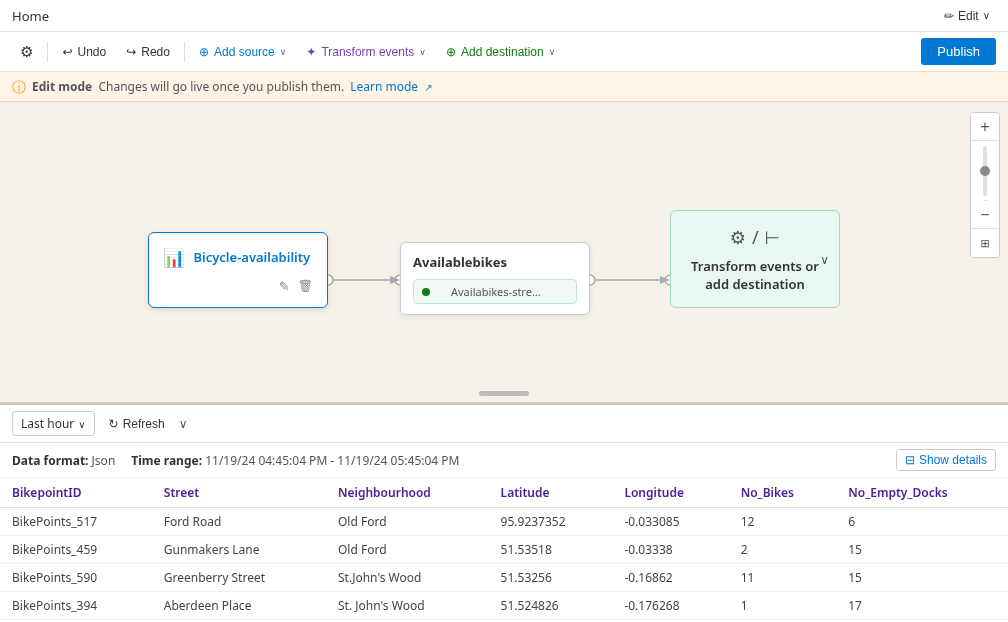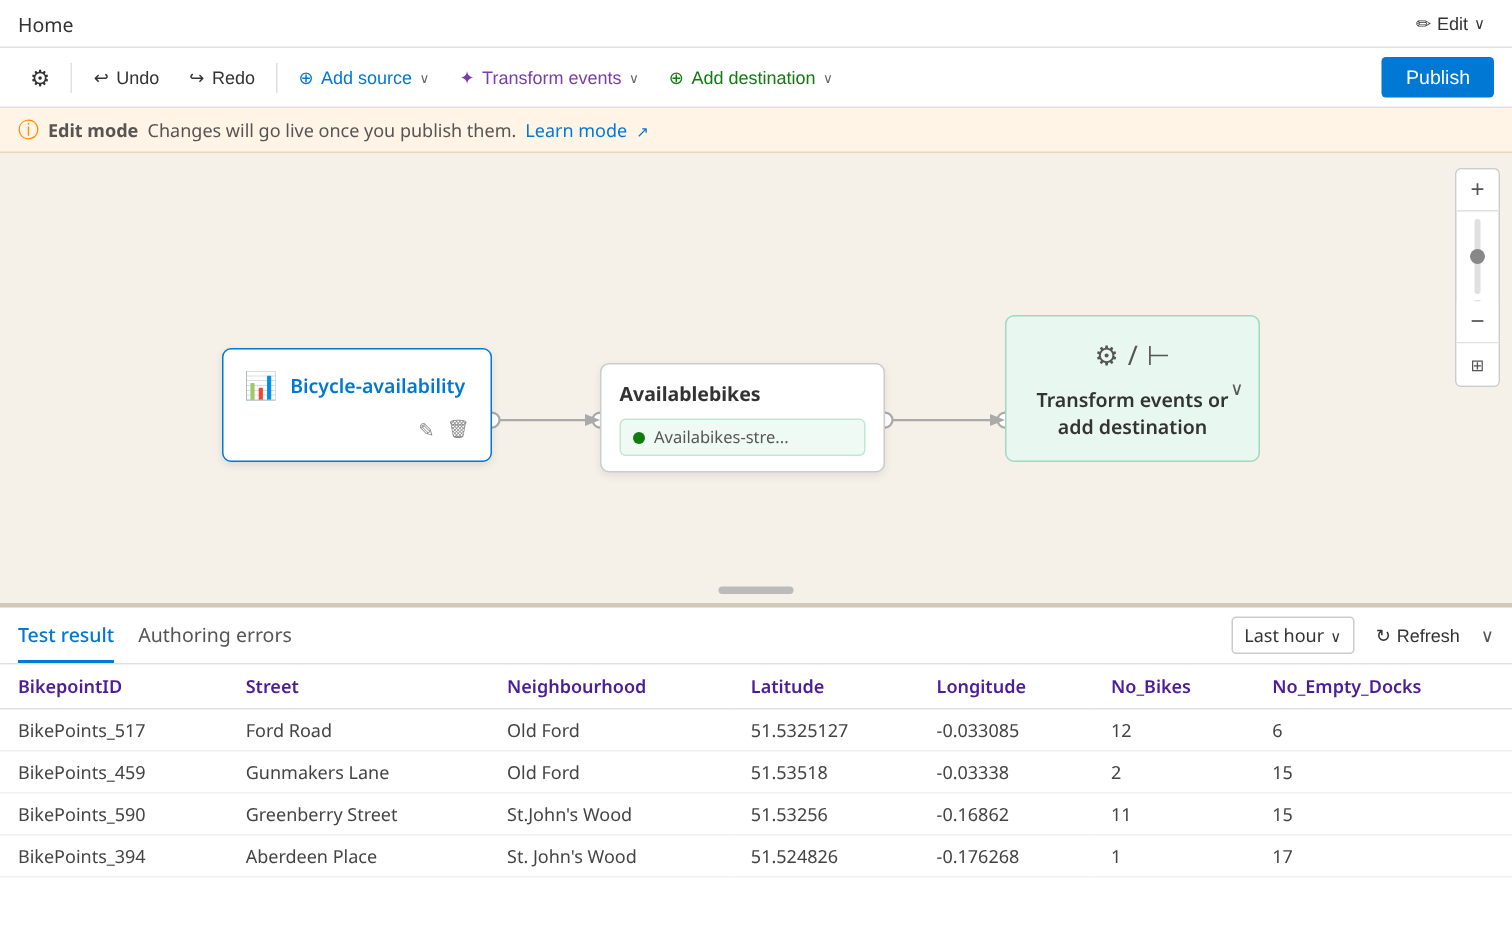--- a/index.html
+++ b/index.html
@@ -32,21 +32,21 @@
 
     
     .node-source { position: absolute; left: 148px; top: 130px; width: 180px; background: #fff; border: 1.5px solid #0078d4; border-radius: 6px; padding: 12px 14px; box-shadow: 0 2px 6px rgba(0,0,0,0.1); }
     .node-source-header { display: flex; align-items: center; gap: 8px; margin-bottom: 8px; }
     .node-source-title { font-size: 13px; font-weight: 600; color: #0078d4; }
     .node-source-actions { display: flex; gap: 8px; justify-content: flex-end; margin-top: 6px; }
     .node-action-icon { color: #888; font-size: 13px; cursor: pointer; }
 
     .node-stream { position: absolute; left: 400px; top: 140px; width: 190px; background: #fff; border: 1.5px solid #ccc; border-radius: 6px; padding: 10px 12px; box-shadow: 0 2px 6px rgba(0,0,0,0.08); }
     .node-stream-title { font-size: 13px; font-weight: 700; color: #333; margin-bottom: 8px; }
-    .node-stream-item { display: flex; align-items: center; gap: 6px; font-size: 11px; color: #555; background: #f0faf5; border: 1px solid #c0e8d0; border-radius: 4px; padding: 4px 8px; }
+    .node-stream-item { display: flex; align-items: center; gap: 21px; font-size: 11px; color: #555; background: #f0faf5; border: 1px solid #c0e8d0; border-radius: 4px; padding: 4px 8px; }
 
     .node-destination { position: absolute; left: 670px; top: 108px; width: 170px; background: #e8f7f0; border: 1.5px solid #a0d8c0; border-radius: 6px; padding: 14px 14px; display: flex; flex-direction: column; align-items: center; gap: 8px; }
     .node-destination-icons { display: flex; align-items: center; gap: 6px; font-size: 18px; color: #555; }
     .node-destination-text { font-size: 13px; font-weight: 600; color: #333; text-align: center; line-height: 1.4; }
     .node-destination-chevron { font-size: 12px; color: #555; position: absolute; right: 10px; top: 50%; transform: translateY(-50%); }
 
     
     .connections { position: absolute; top: 0; left: 0; width: 100%; height: 100%; pointer-events: none; }
 
     
@@ -204,43 +204,47 @@
       <span style="font-size:11px">⊞</span>
     </button>
   </div>
 
   <div class="canvas-scroll-indicator"></div>
 </div>
 
 <div class="bottom-panel">
 
   <div class="bottom-tabs">
-    <div style="display:flex;align-items:center;">
-      <div class="bottom-tab active">
-        <span>Test result</span>
-      </div>
-      <div class="bottom-tab">
-        <span>Authoring errors</span>
-      </div>
-    </div>
     <div class="bottom-tab-actions">
       <div class="time-select">
         <span>Last hour</span>
         <span style="font-size:10px">∨</span>
       </div>
       <button class="refresh-btn">
         <span>↻</span>
         <span>Refresh</span>
       </button>
       <button class="expand-btn">
         <span>∨</span>
       </button>
     </div>
   </div>
 
+  <div class="data-info">
+    <span>
+      <strong>Data format:</strong> <span>Json</span>
+    </span>
+    <span>
+      <strong>Time range:</strong> <span>11/19/24 04:45:04 PM - 11/19/24 05:45:04 PM</span>
+    </span>
+    <button class="show-details-btn">
+      <span>⊟</span>
+      <span>Show details</span>
+    </button>
+  </div>
 
   <div class="data-table-wrap">
     <table class="data-table">
       <thead>
         <tr>
 
         <th>BikepointID</th>
             <th>Street</th>
             <th>Neighbourhood</th>
             <th>Latitude</th>
@@ -248,21 +252,21 @@
             <th>No_Bikes</th>
             <th>No_Empty_Docks</th>
           </tr>
       </thead>
       <tbody>
 
       <tr>
             <td>BikePoints_517</td>
             <td>Ford Road</td>
             <td>Old Ford</td>
-            <td>51.5325127</td>
+            <td>95.9237352</td>
             <td>-0.033085</td>
             <td>12</td>
             <td>6</td>
           </tr>
           <tr>
             <td>BikePoints_459</td>
             <td>Gunmakers Lane</td>
             <td>Old Ford</td>
             <td>51.53518</td>
             <td>-0.03338</td>

